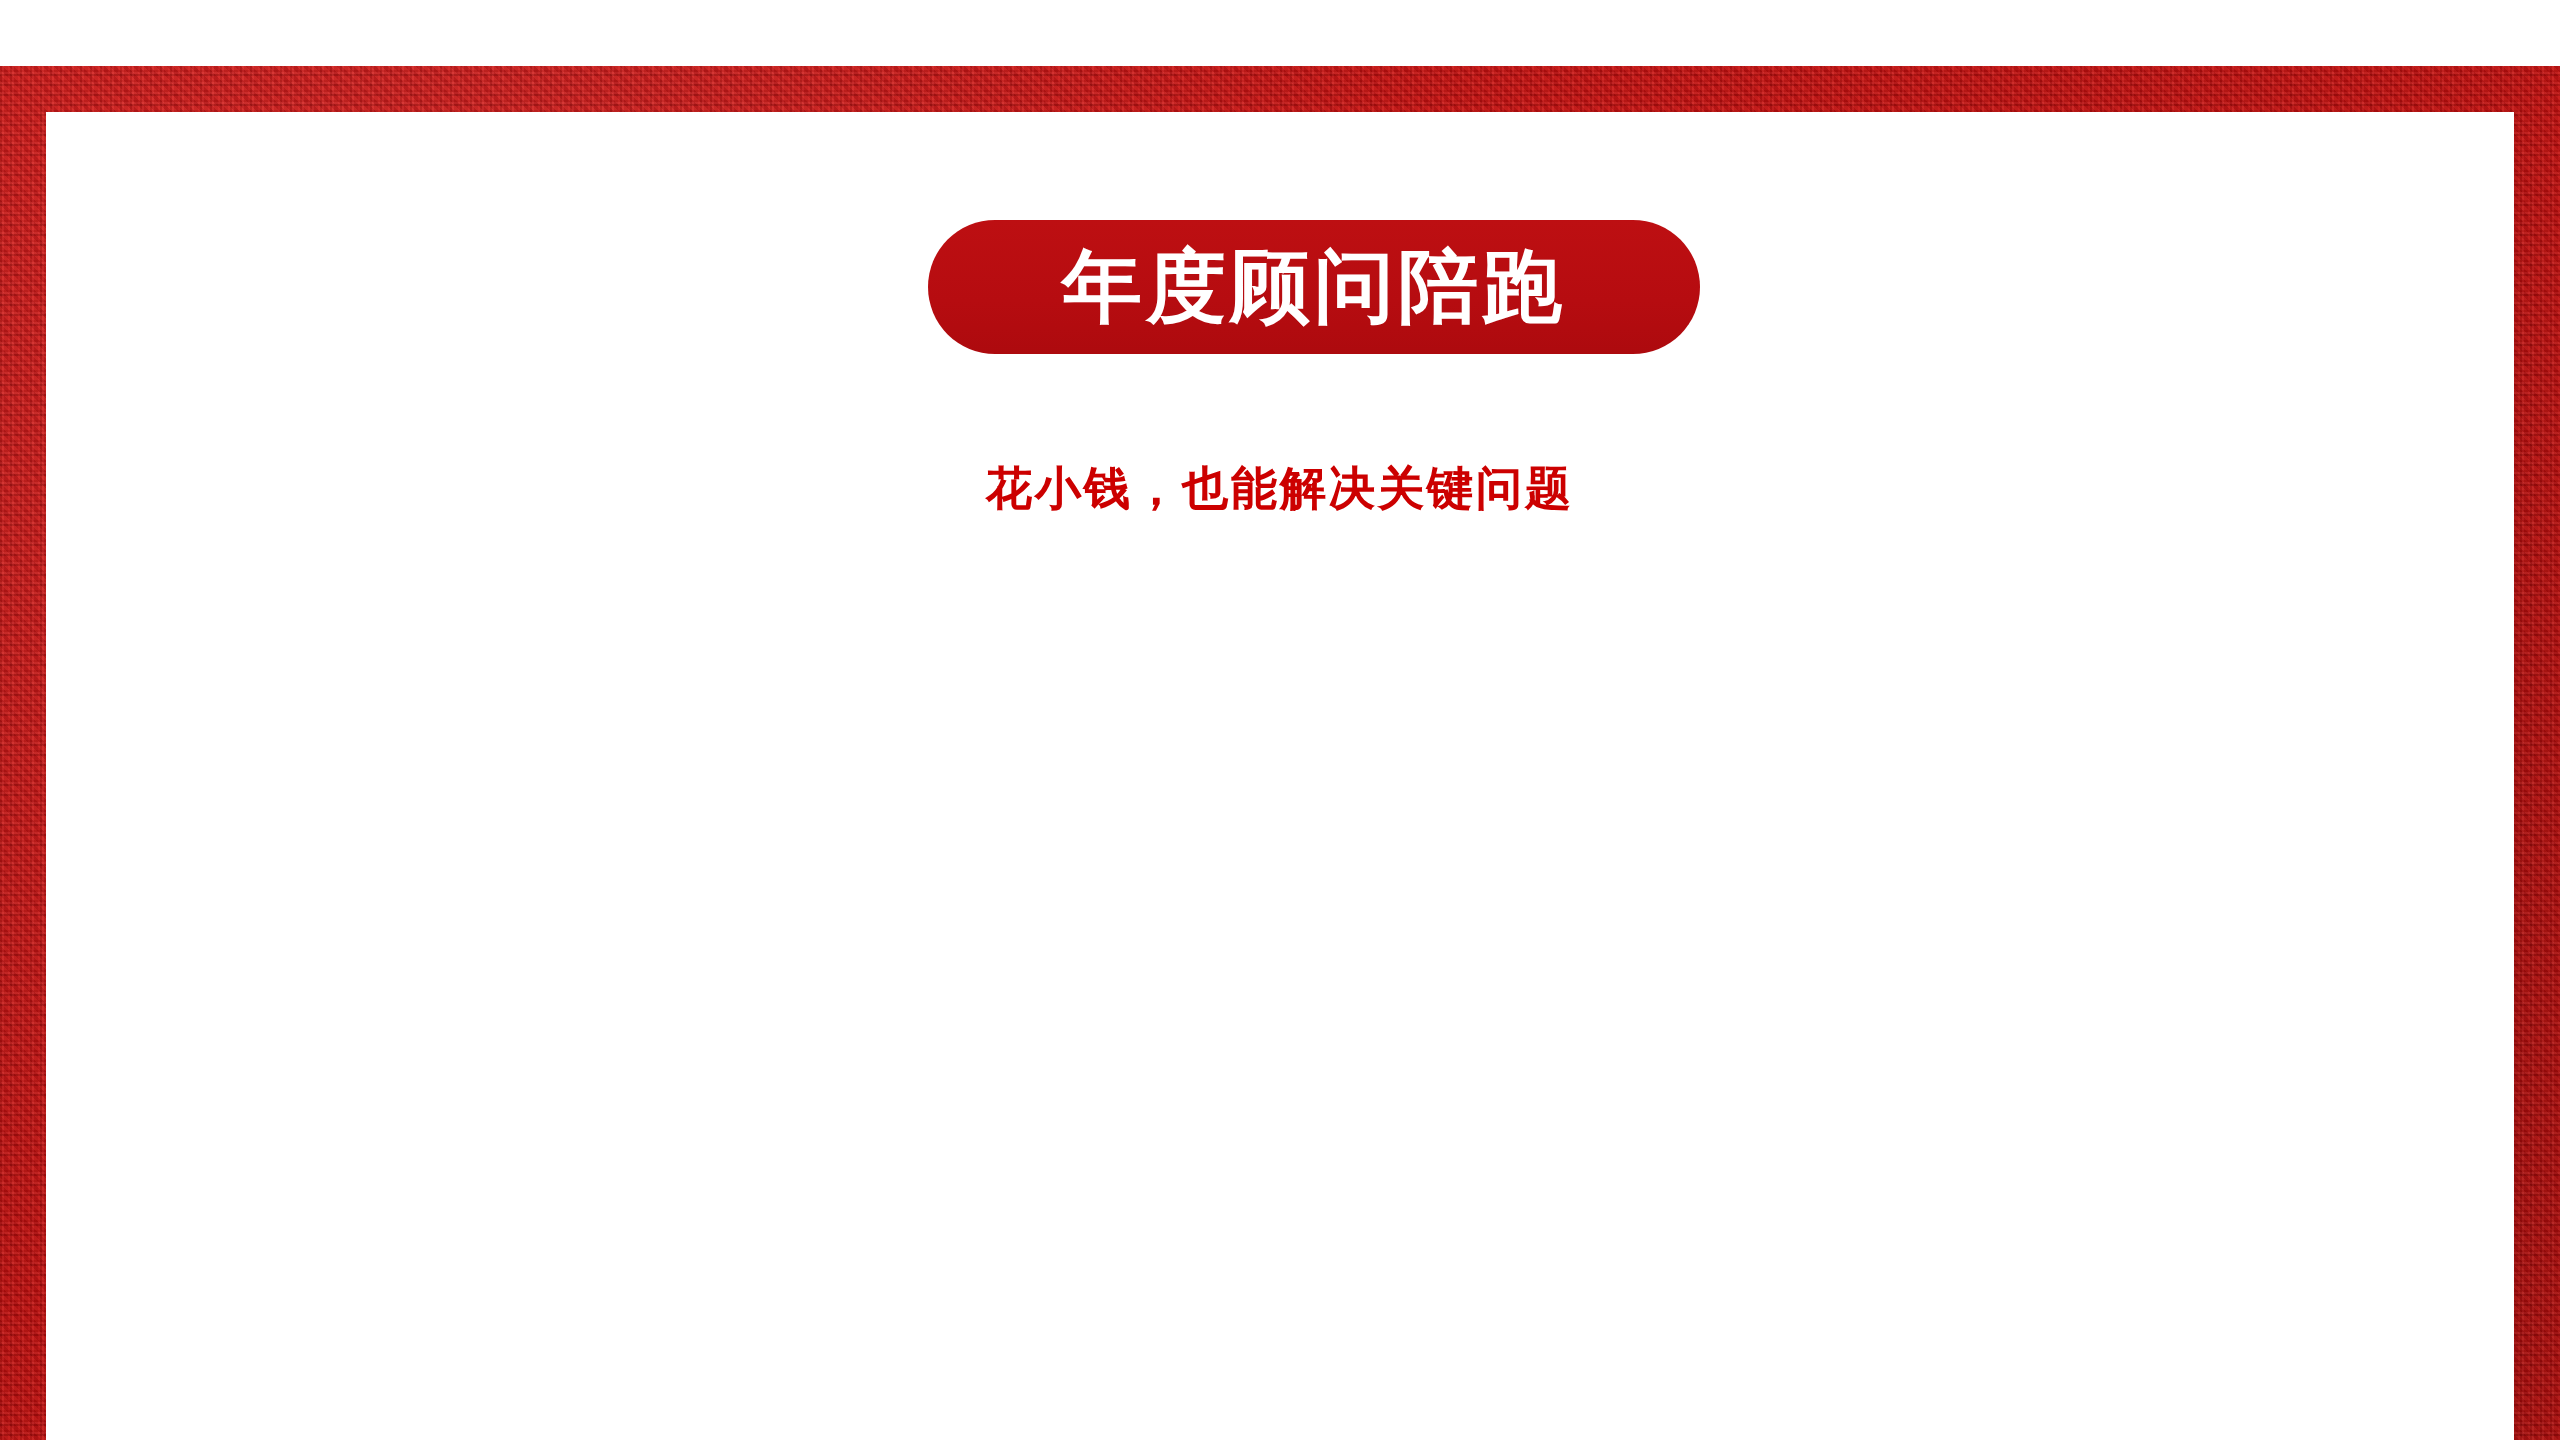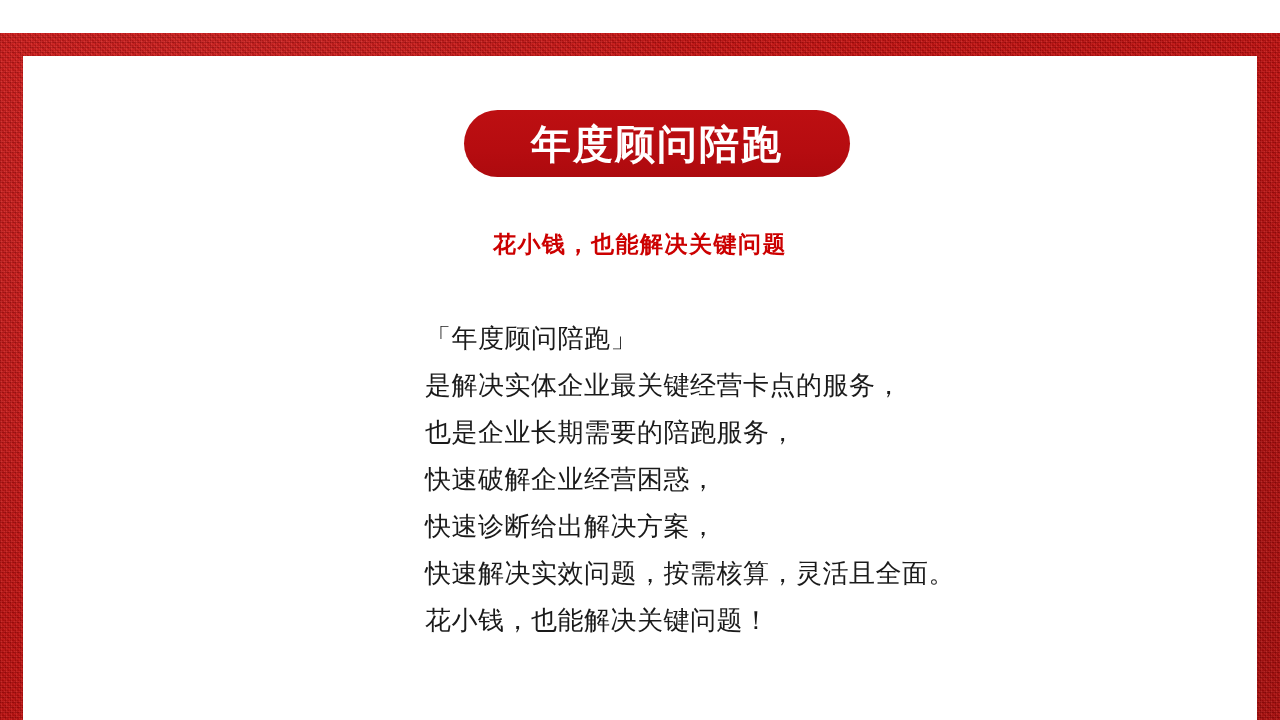--- a/index.html
+++ b/index.html
@@ -127,24 +127,15 @@
 
 <div id="slide">
   <div id="canvas">
 
     <div id="title-badge">
       <span class="badge-text">年度顾问陪跑</span>
     </div>
 
     <div id="subtitle">花小钱，也能解决关键问题</div>
 
-    <div id="body-block">
-      <div class="body-line">「年度顾问陪跑」</div>
-      <div class="body-line">是解决实体企业最关键经营卡点的服务，</div>
-      <div class="body-line">也是企业长期需要的陪跑服务，</div>
-      <div class="body-line">快速破解企业经营困惑，</div>
-      <div class="body-line">快速诊断给出解决方案，</div>
-      <div class="body-line">快速解决实效问题，按需核算，灵活且全面。</div>
-      <div class="body-line">花小钱，也能解决关键问题！</div>
-    </div>
 
   </div>
 </div>
 
 </body></html>

